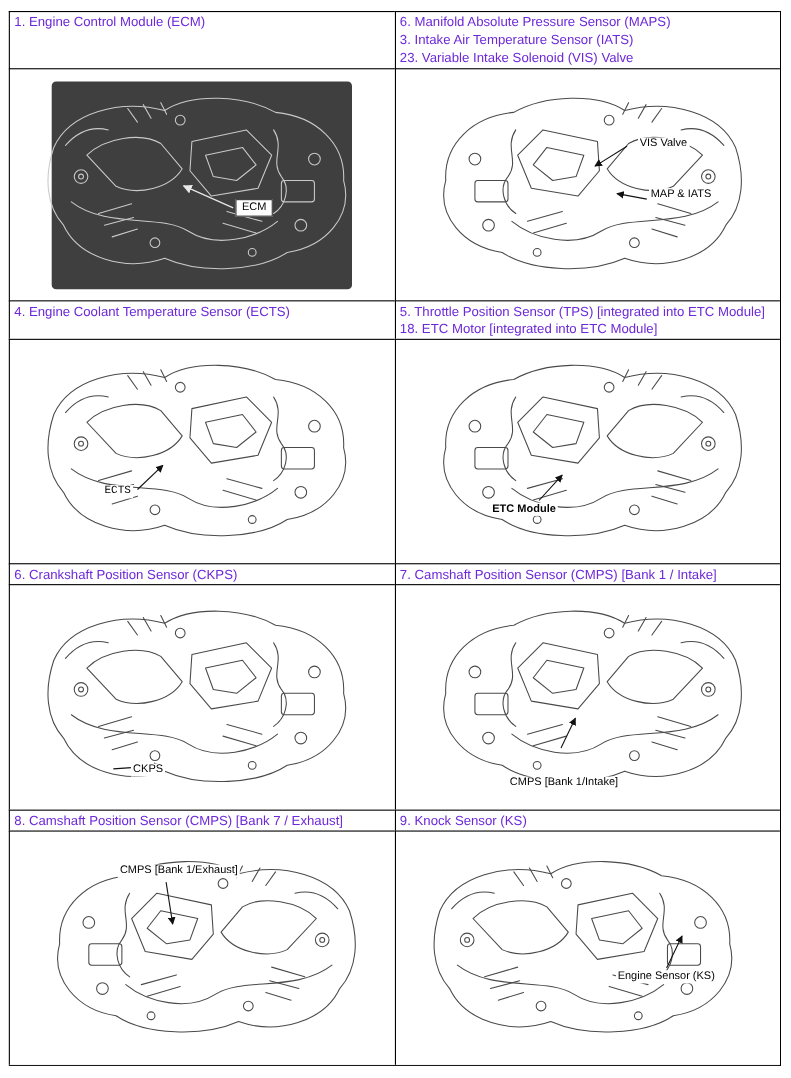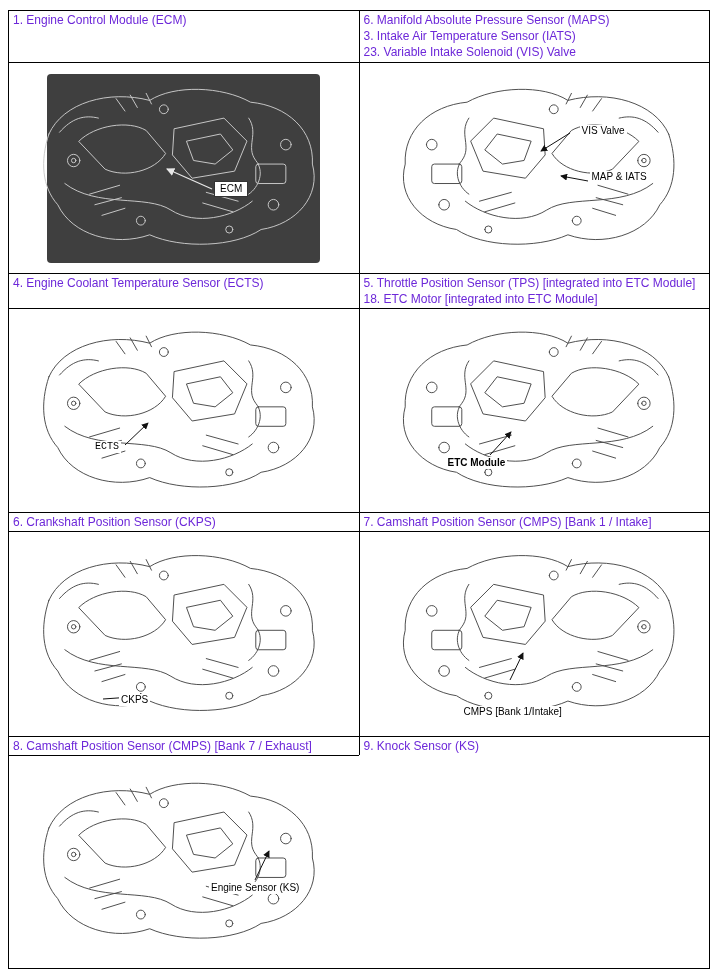--- a/index.html
+++ b/index.html
@@ -181,20 +181,31 @@
       <div class="callout" style="left:102px; top:164px;margin-top:10px;">CMPS [Bank 1/Intake]</div>
     </div>
 
     <div class="cell hcell">
       <div class="hline">8. Camshaft Position Sensor (CMPS) [Bank 7 / Exhaust]</div>
     </div>
     <div class="cell hcell">
       <div class="hline">9. Knock Sensor (KS)</div>
     </div>
 
+    <div class="cell icell">
+      <div class="art-wrap">
+        <svg class="art" viewBox="0 0 340 200">
+            <use href="#art" transform="translate(340,0) scale(-1,1)"></use>
+          </svg>
+      </div>
+      <svg class="overlay">
+        <line x1="142" y1="46" x2="148" y2="84" stroke="#111" stroke-width="1" marker-end="url(#ah)"></line>
+      </svg>
+      <div class="callout" style="left:98px; top:30px;">CMPS [Bank 1/Exhaust]</div>
+    </div>
 
     <div class="cell icell">
       <div class="art-wrap">
         <svg class="art" viewBox="0 0 340 200">
             <use href="#art"></use>
           </svg>
       </div>
       <svg class="overlay">
         <line x1="246" y1="124" x2="260" y2="95" stroke="#111" stroke-width="1" marker-end="url(#ah)"></line>
       </svg>

